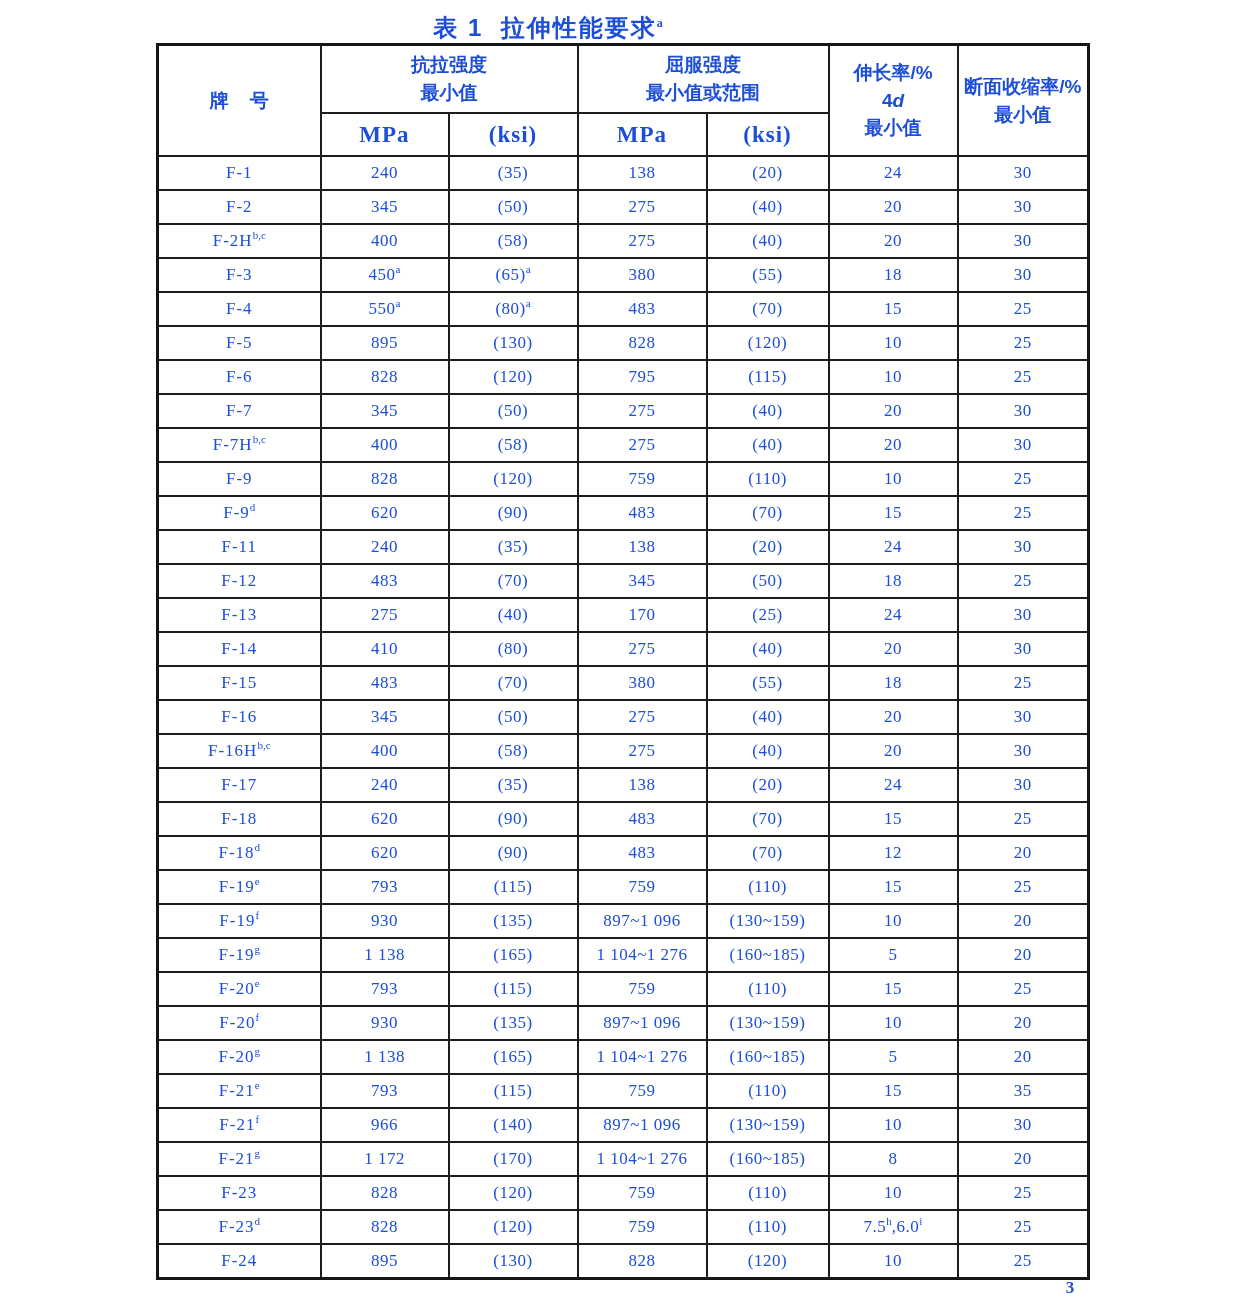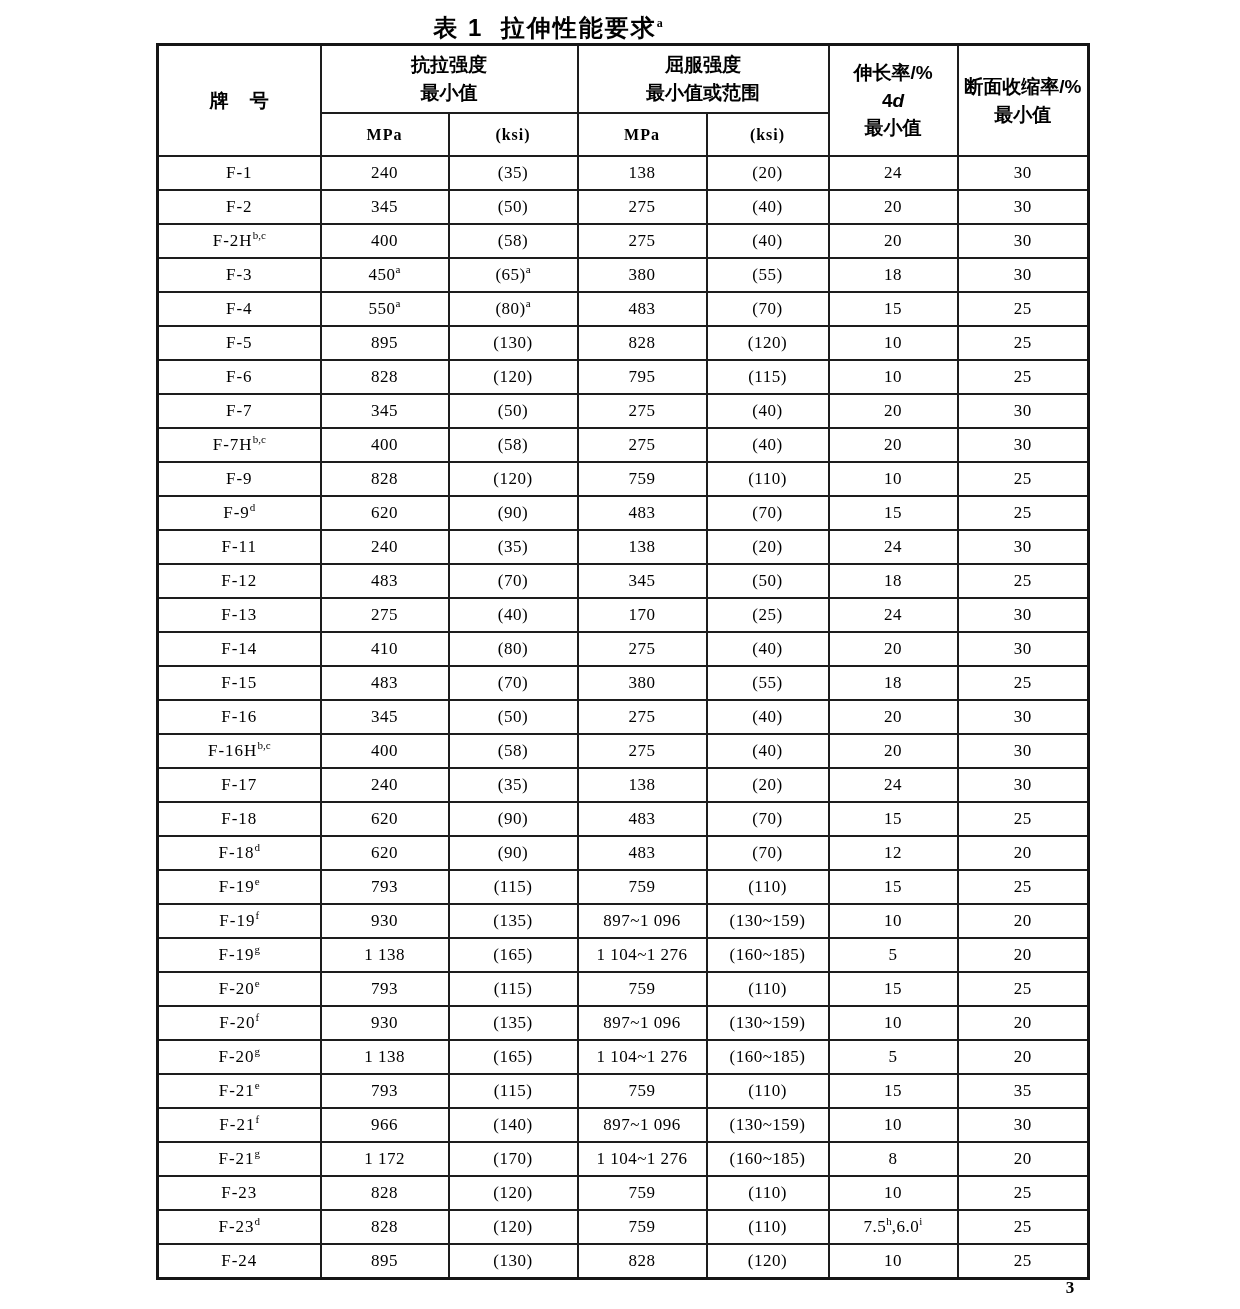--- a/index.html
+++ b/index.html
@@ -5,21 +5,21 @@
   html, body {
     margin: 0;
     padding: 0;
     background: #ffffff;
   }
   .page {
     position: relative;
     width: 1096px;
     height: 1309px;
     background: #ffffff;
-    color: #000000;
+    color: #1d4ed8;
     font-family: "Liberation Serif", "DejaVu Serif", serif;
     overflow: hidden;
   }
   .doc-title {
     position: absolute;
     top: 12px;
     left: 0;
     width: 100%;
     text-align: center;
     font-size: 24px;
@@ -52,21 +52,21 @@
   .doc-table thead th {
     font-weight: 700;
     font-size: 19px;
     line-height: 1.45;
     font-family: "Liberation Sans", "DejaVu Sans", sans-serif;
   }
   .doc-table thead tr.h1 th { height: 66px; border-radius: 9px; }
   .doc-table thead tr.h2 th {
     height: 41px;
     font-family: "Liberation Serif", "DejaVu Serif", serif;
-    font-size: 16px;
+    font-size: 23px;
     font-weight: 700;
     letter-spacing: 1px;
   }
   .hdr-line { display: block; }
   .grade-hdr { white-space: pre; margin-top: 16px; }
   .it { font-style: italic; }
   .doc-table tbody td {
     height: 32px;
     font-size: 17px;
     letter-spacing: 0.5px;

